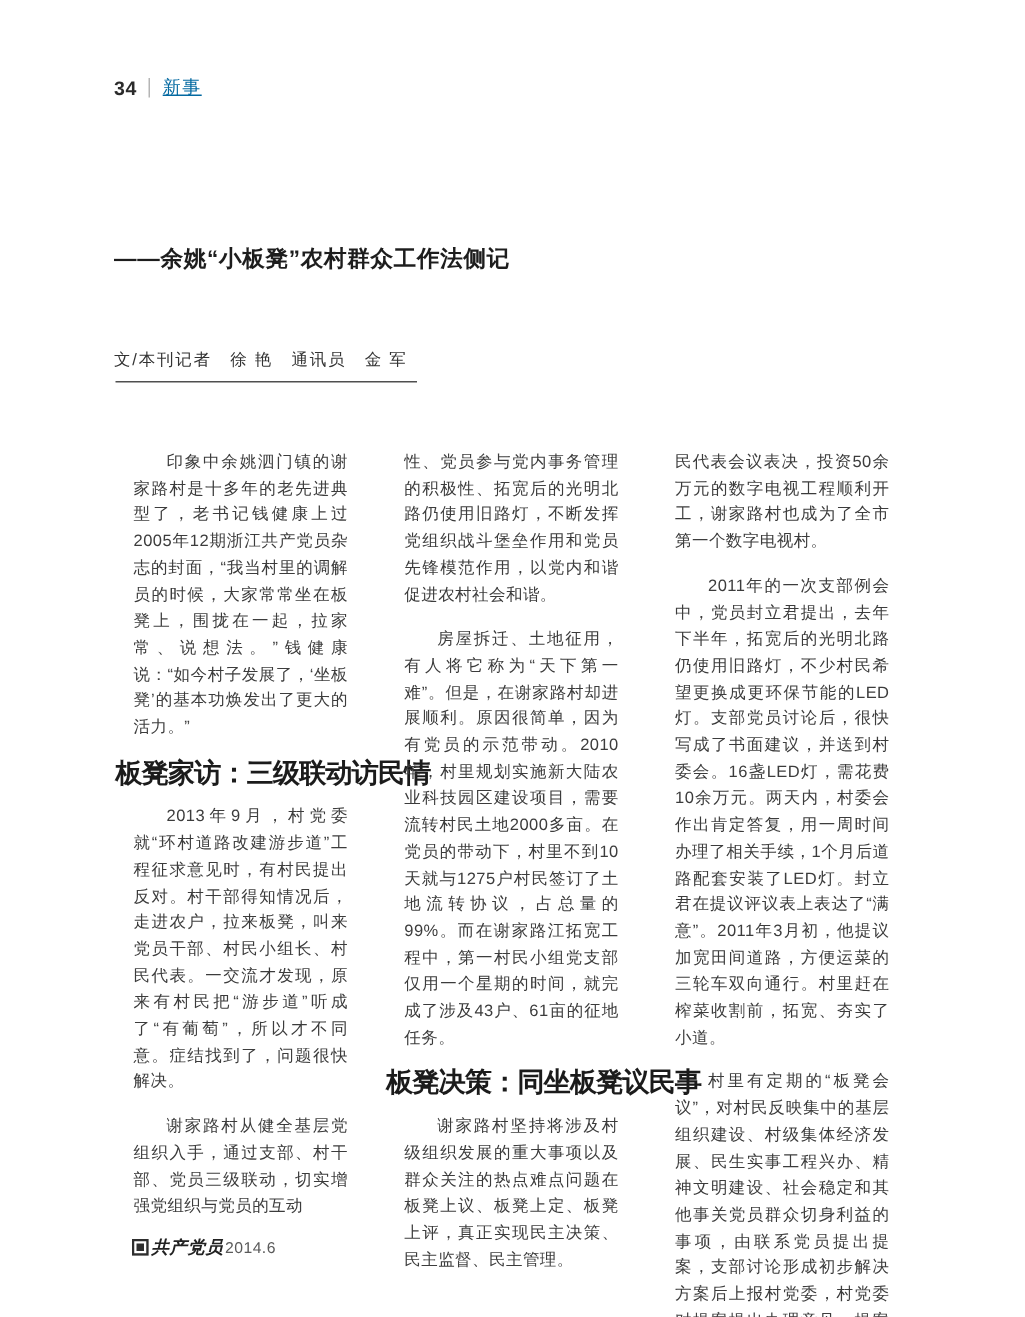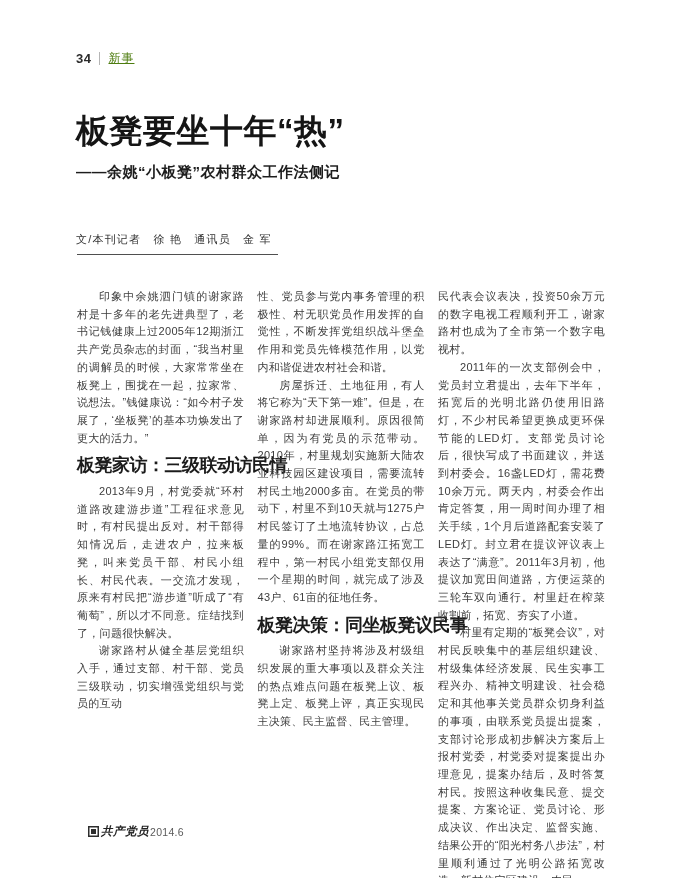--- a/index.html
+++ b/index.html
@@ -17,21 +17,21 @@
   .page-header {
     position: absolute; top: 50px; left: 76px;
     display: flex; align-items: center;
     font-size: 13px; color: #2b2b2b;
   }
   .page-num { font-weight: 700; letter-spacing: 0.5px; }
   .hdr-sep {
     display: inline-block; width: 1px; height: 13px;
     background: #b5b5b5; margin: 0 8px;
   }
-  .section-name { font-size: 12px; color: #4d7c0f; letter-spacing: 1px; text-decoration: underline; }
+  .section-name { font-size: 12px; color: #0369a1; letter-spacing: 1px; text-decoration: underline; }
 
   
   .article-title {
     position: absolute; top: 110px; left: 76px;
     margin: 0;
     font-size: 33px; line-height: 1.25;
     font-weight: 900; color: #151515;
     letter-spacing: 0.5px;
     white-space: nowrap;
   }
@@ -51,21 +51,21 @@
   }
 
   
   .columns {
     position: absolute; top: 288px; left: 77px;
     width: 528px;
     display: flex; gap: 13.5px;
   }
   .col { width: 167px; flex: 0 0 167px; }
   .para {
-    margin: 0;
+    margin: 12px;
     font-size: 11px; line-height: 17.7px;
     text-align: justify;
     color: #3c3c3c;
     letter-spacing: 0.3px;
   }
   .para.indent { text-indent: 2em; }
   .sec-heading {
     margin: 10px 0 8px 0;
     font-size: 18px; line-height: 17.7px;
     font-weight: 700; color: #1b1b1b;
@@ -96,38 +96,37 @@
 <body>
 
 <div class="page">
 
   <header class="page-header">
     <span class="page-num">34</span>
     <span class="hdr-sep"></span>
     <span class="section-name">新事</span>
   </header>
 
-  <h1 class="article-title">板凳要坐十年“热”</h1>
 
   <div class="article-subtitle">——余姚“小板凳”农村群众工作法侧记</div>
 
   <div class="byline">文/本刊记者　徐 艳　通讯员　金 军</div>
   <div class="byline-rule"></div>
 
   <div class="columns">
 
     <div class="col">
       <p class="para indent">印象中余姚泗门镇的谢家路村是十多年的老先进典型了，老书记钱健康上过2005年12期浙江共产党员杂志的封面，“我当村里的调解员的时候，大家常常坐在板凳上，围拢在一起，拉家常、说想法。”钱健康说：“如今村子发展了，‘坐板凳’的基本功焕发出了更大的活力。”</p>
       <h2 class="sec-heading">板凳家访：三级联动访民情</h2>
       <p class="para indent">2013年9月，村党委就“环村道路改建游步道”工程征求意见时，有村民提出反对。村干部得知情况后，走进农户，拉来板凳，叫来党员干部、村民小组长、村民代表。一交流才发现，原来有村民把“游步道”听成了“有葡萄”，所以才不同意。症结找到了，问题很快解决。</p>
       <p class="para indent">谢家路村从健全基层党组织入手，通过支部、村干部、党员三级联动，切实增强党组织与党员的互动</p>
     </div>
 
     <div class="col">
-      <p class="para">性、党员参与党内事务管理的积极性、村无职党员作用发挥的自觉性，不断发挥党组织战斗堡垒作用和党员先锋模范作用，以党内和谐促进农村社会和谐。</p>
+      <p class="para">性、党员参与党内事务管理的积极性、拓宽后的光明北路仍使用旧路灯，不断发挥党组织战斗堡垒作用和党员先锋模范作用，以党内和谐促进农村社会和谐。</p>
       <p class="para indent">房屋拆迁、土地征用，有人将它称为“天下第一难”。但是，在谢家路村却进展顺利。原因很简单，因为有党员的示范带动。2010年，村里规划实施新大陆农业科技园区建设项目，需要流转村民土地2000多亩。在党员的带动下，村里不到10天就与1275户村民签订了土地流转协议，占总量的99%。而在谢家路江拓宽工程中，第一村民小组党支部仅用一个星期的时间，就完成了涉及43户、61亩的征地任务。</p>
       <h2 class="sec-heading">板凳决策：同坐板凳议民事</h2>
       <p class="para indent">谢家路村坚持将涉及村级组织发展的重大事项以及群众关注的热点难点问题在板凳上议、板凳上定、板凳上评，真正实现民主决策、民主监督、民主管理。</p>
     </div>
 
     <div class="col">
       <p class="para">民代表会议表决，投资50余万元的数字电视工程顺利开工，谢家路村也成为了全市第一个数字电视村。</p>
       <p class="para indent">2011年的一次支部例会中，党员封立君提出，去年下半年，拓宽后的光明北路仍使用旧路灯，不少村民希望更换成更环保节能的LED灯。支部党员讨论后，很快写成了书面建议，并送到村委会。16盏LED灯，需花费10余万元。两天内，村委会作出肯定答复，用一周时间办理了相关手续，1个月后道路配套安装了LED灯。封立君在提议评议表上表达了“满意”。2011年3月初，他提议加宽田间道路，方便运菜的三轮车双向通行。村里赶在榨菜收割前，拓宽、夯实了小道。</p>
       <p class="para indent">村里有定期的“板凳会议”，对村民反映集中的基层组织建设、村级集体经济发展、民生实事工程兴办、精神文明建设、社会稳定和其他事关党员群众切身利益的事项，由联系党员提出提案，支部讨论形成初步解决方案后上报村党委，村党委对提案提出办理意见，提案办结后，及时答复村民。按照这种收集民意、提交提案、方案论证、党员讨论、形成决议、作出决定、监督实施、结果公开的“阳光村务八步法”，村里顺利通过了光明公路拓宽改造、新村住宅区建设、农民</p>
     </div>

